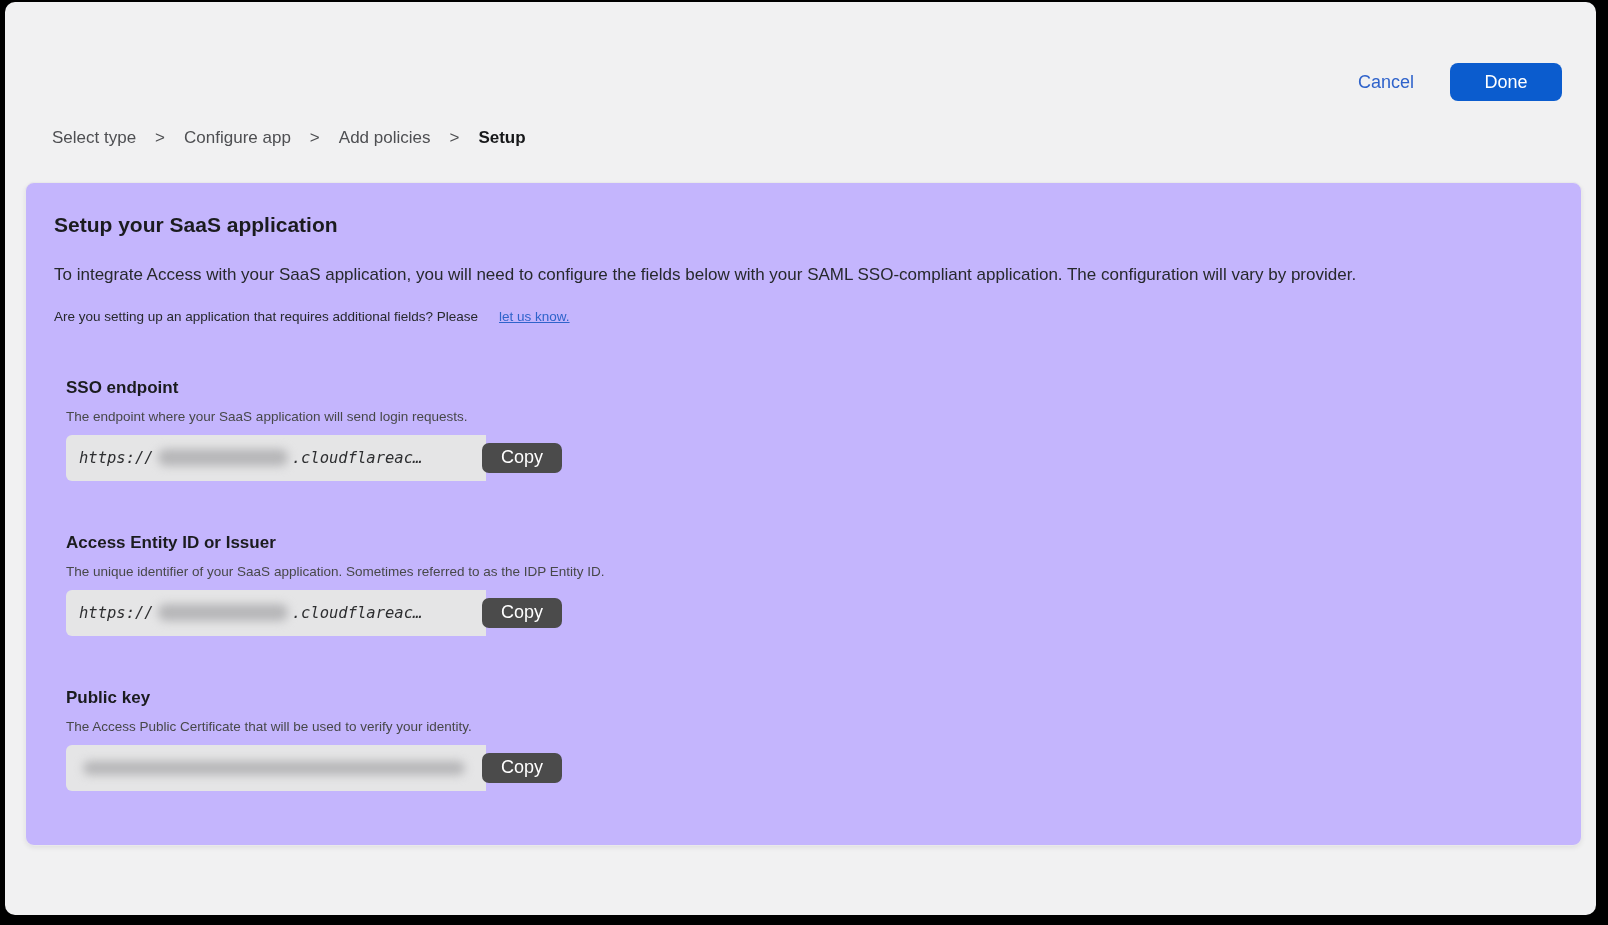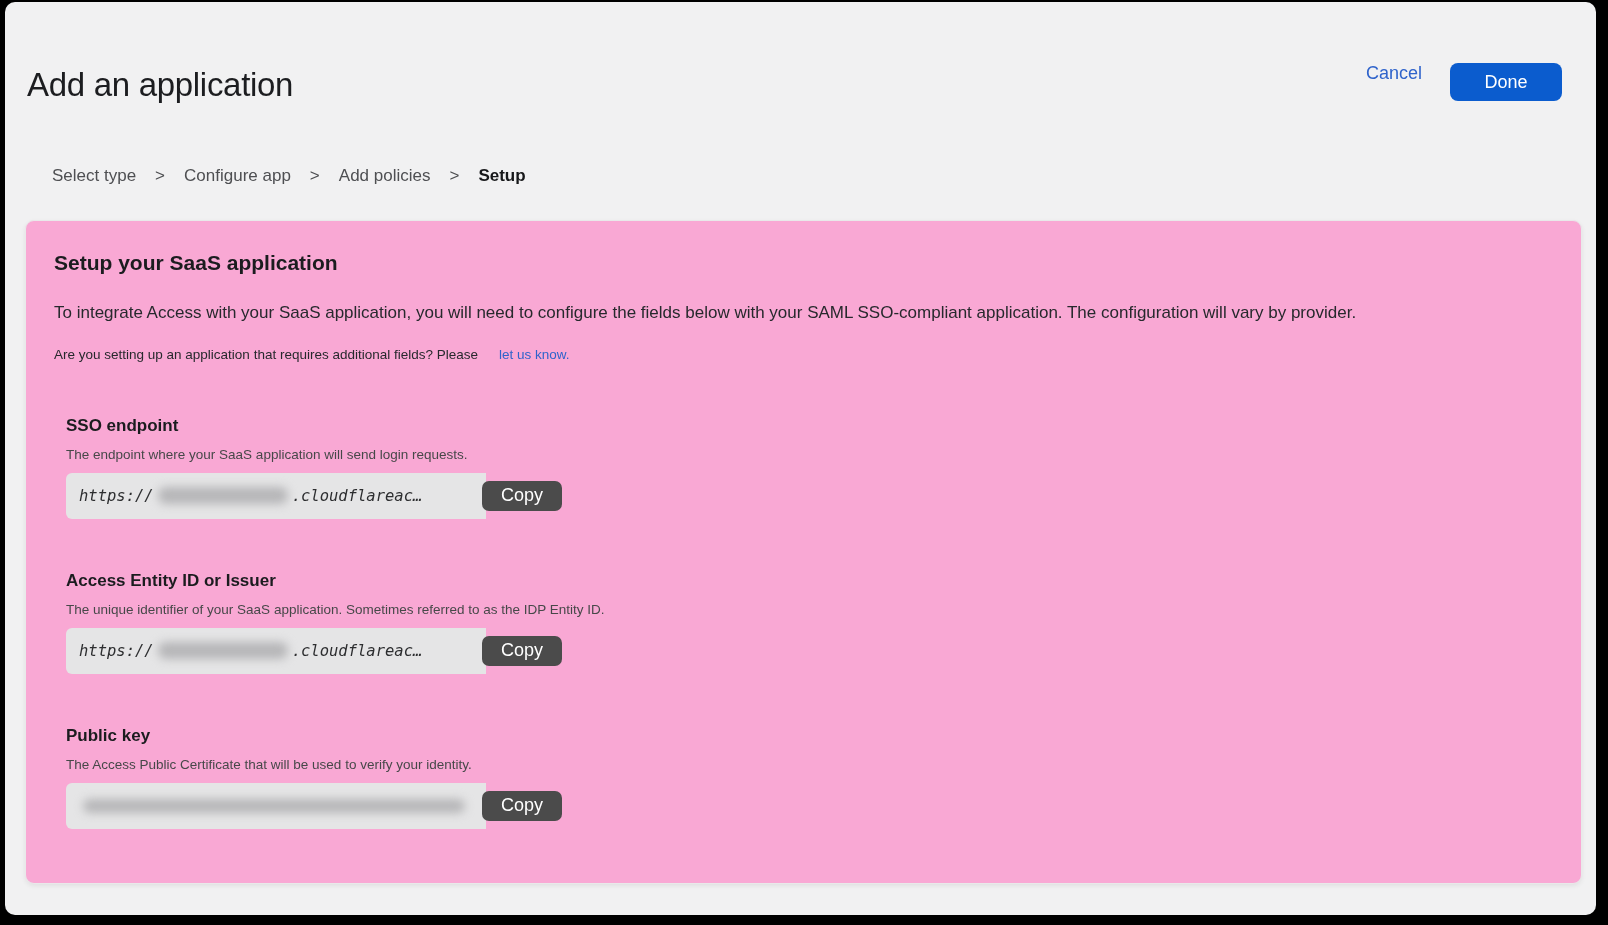--- a/index.html
+++ b/index.html
@@ -26,22 +26,22 @@
   .page-title {
     font-size: 33px;
     font-weight: 400;
     letter-spacing: -0.3px;
     color: #1c1d20;
   }
   .header-actions {
     position: absolute;
     top: 61px; right: 34px;
     display: flex;
-    align-items: flex-start;
-    gap: 28px;
+    align-items: center;
+    gap: 36px;
   }
   .cancel-link {
     font-size: 18px;
     color: #2f63cb;
     cursor: pointer;
     text-decoration: none;
   }
   .done-btn {
     width: 112px; height: 38px;
     background: #0b5cce;
@@ -68,21 +68,21 @@
     font-weight: bold;
     color: #17181a;
     cursor: default;
   }
   .crumb-sep { color: #4e4f52; }
   
   .card {
     margin: 34px 16px 0 20px;
     width: 1557px;
     min-height: 654px;
-    background: #f9a8d4;
+    background: #c4b5fd;
     border: 1px solid #e9e9ea;
     border-radius: 9px;
     box-shadow: 0 2px 5px rgba(0,0,0,0.07);
     padding: 30px 28px 54px 28px;
   }
   .card-heading {
     font-size: 21px;
     font-weight: bold;
     color: #1b1c1f;
   }
@@ -92,20 +92,21 @@
     color: #27292d;
     line-height: 1.35;
   }
   .card-note {
     margin-top: 22px;
     font-size: 13.5px;
     color: #27292d;
   }
   .card-note a {
     color: #2f63cb;
+    text-decoration: underline;
     margin-left: 3px;
     cursor: pointer;
     padding-left: 18px;
   }
   
   .field { margin-top: 52px; margin-left: 12px; }
   .field:first-of-type { margin-top: 54px; }
   .field-label {
     font-size: 17px;
     font-weight: bold;
@@ -170,21 +171,20 @@
     height: 14px;
     margin-left: 4px;
   }
 </style>
 </head>
 <body>
 
 <div class="screen">
 
   <div class="header">
-    <h1 class="page-title">Add an application</h1>
     <div class="header-actions">
       <a class="cancel-link">Cancel</a>
       <button class="done-btn">Done</button>
     </div>
   </div>
 
   <nav class="breadcrumb">
     <span class="crumb">Select type</span>
     <span class="crumb-sep">&gt;</span>
     <span class="crumb">Configure app</span>

